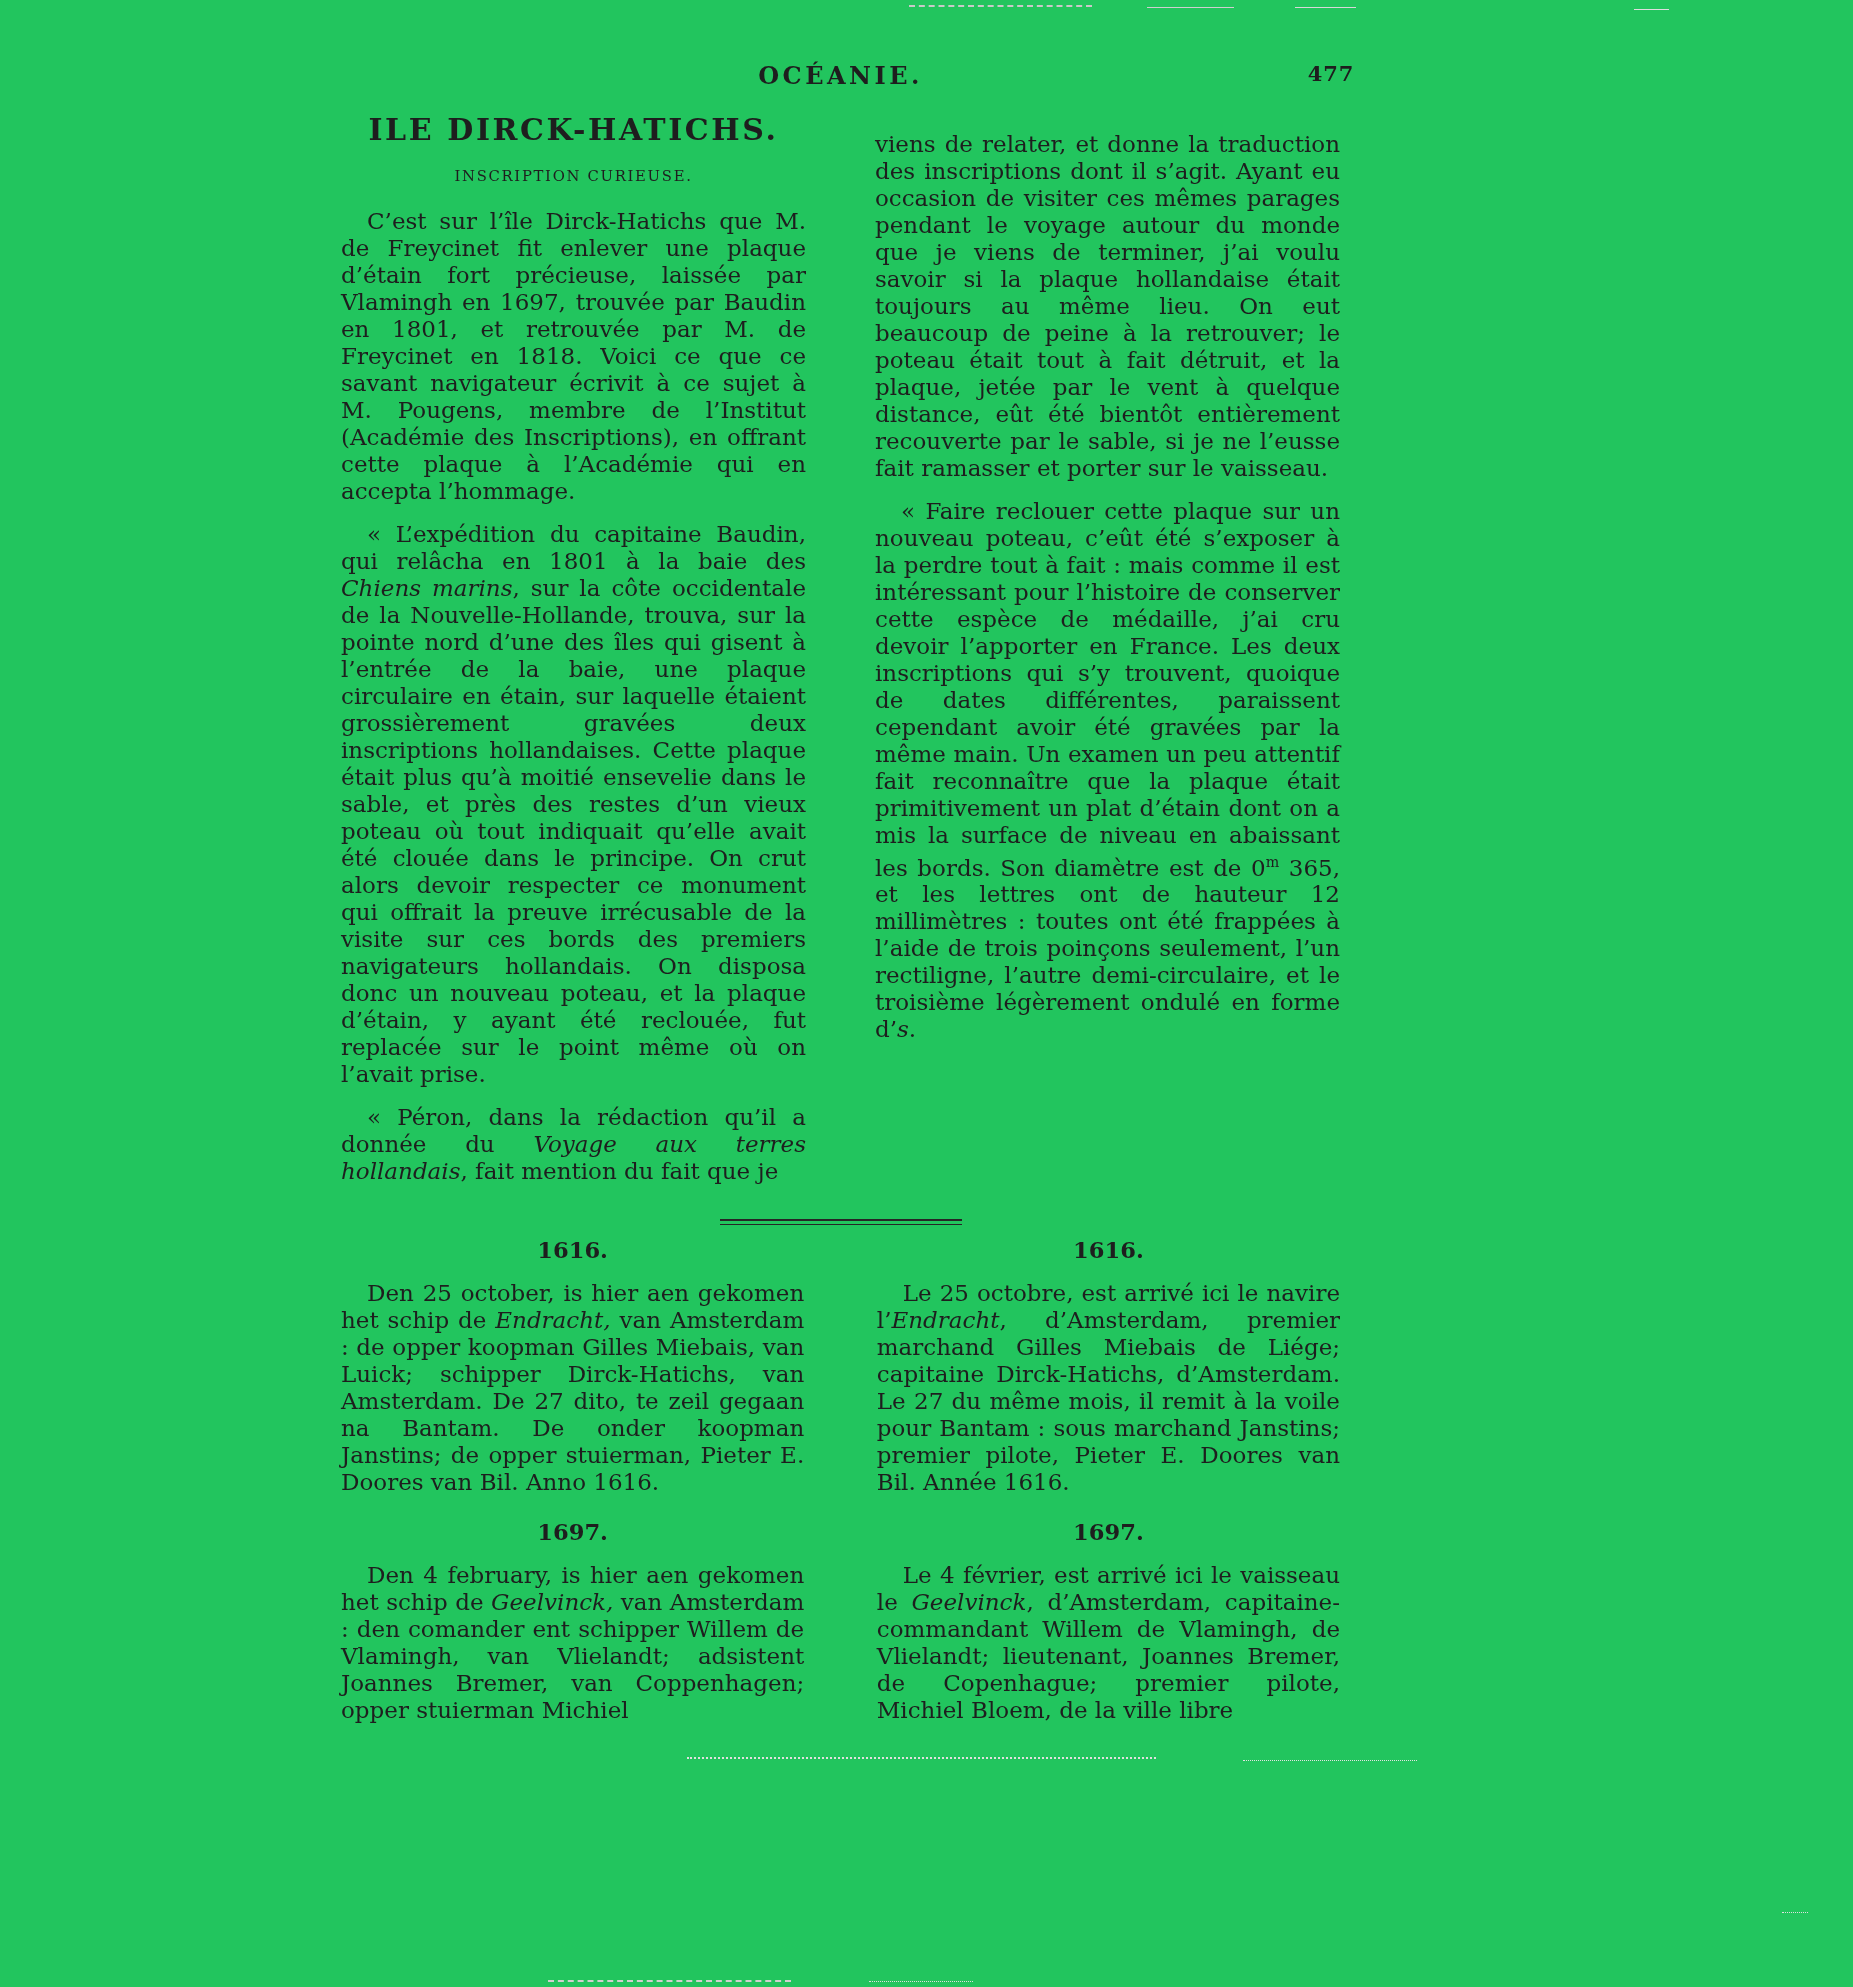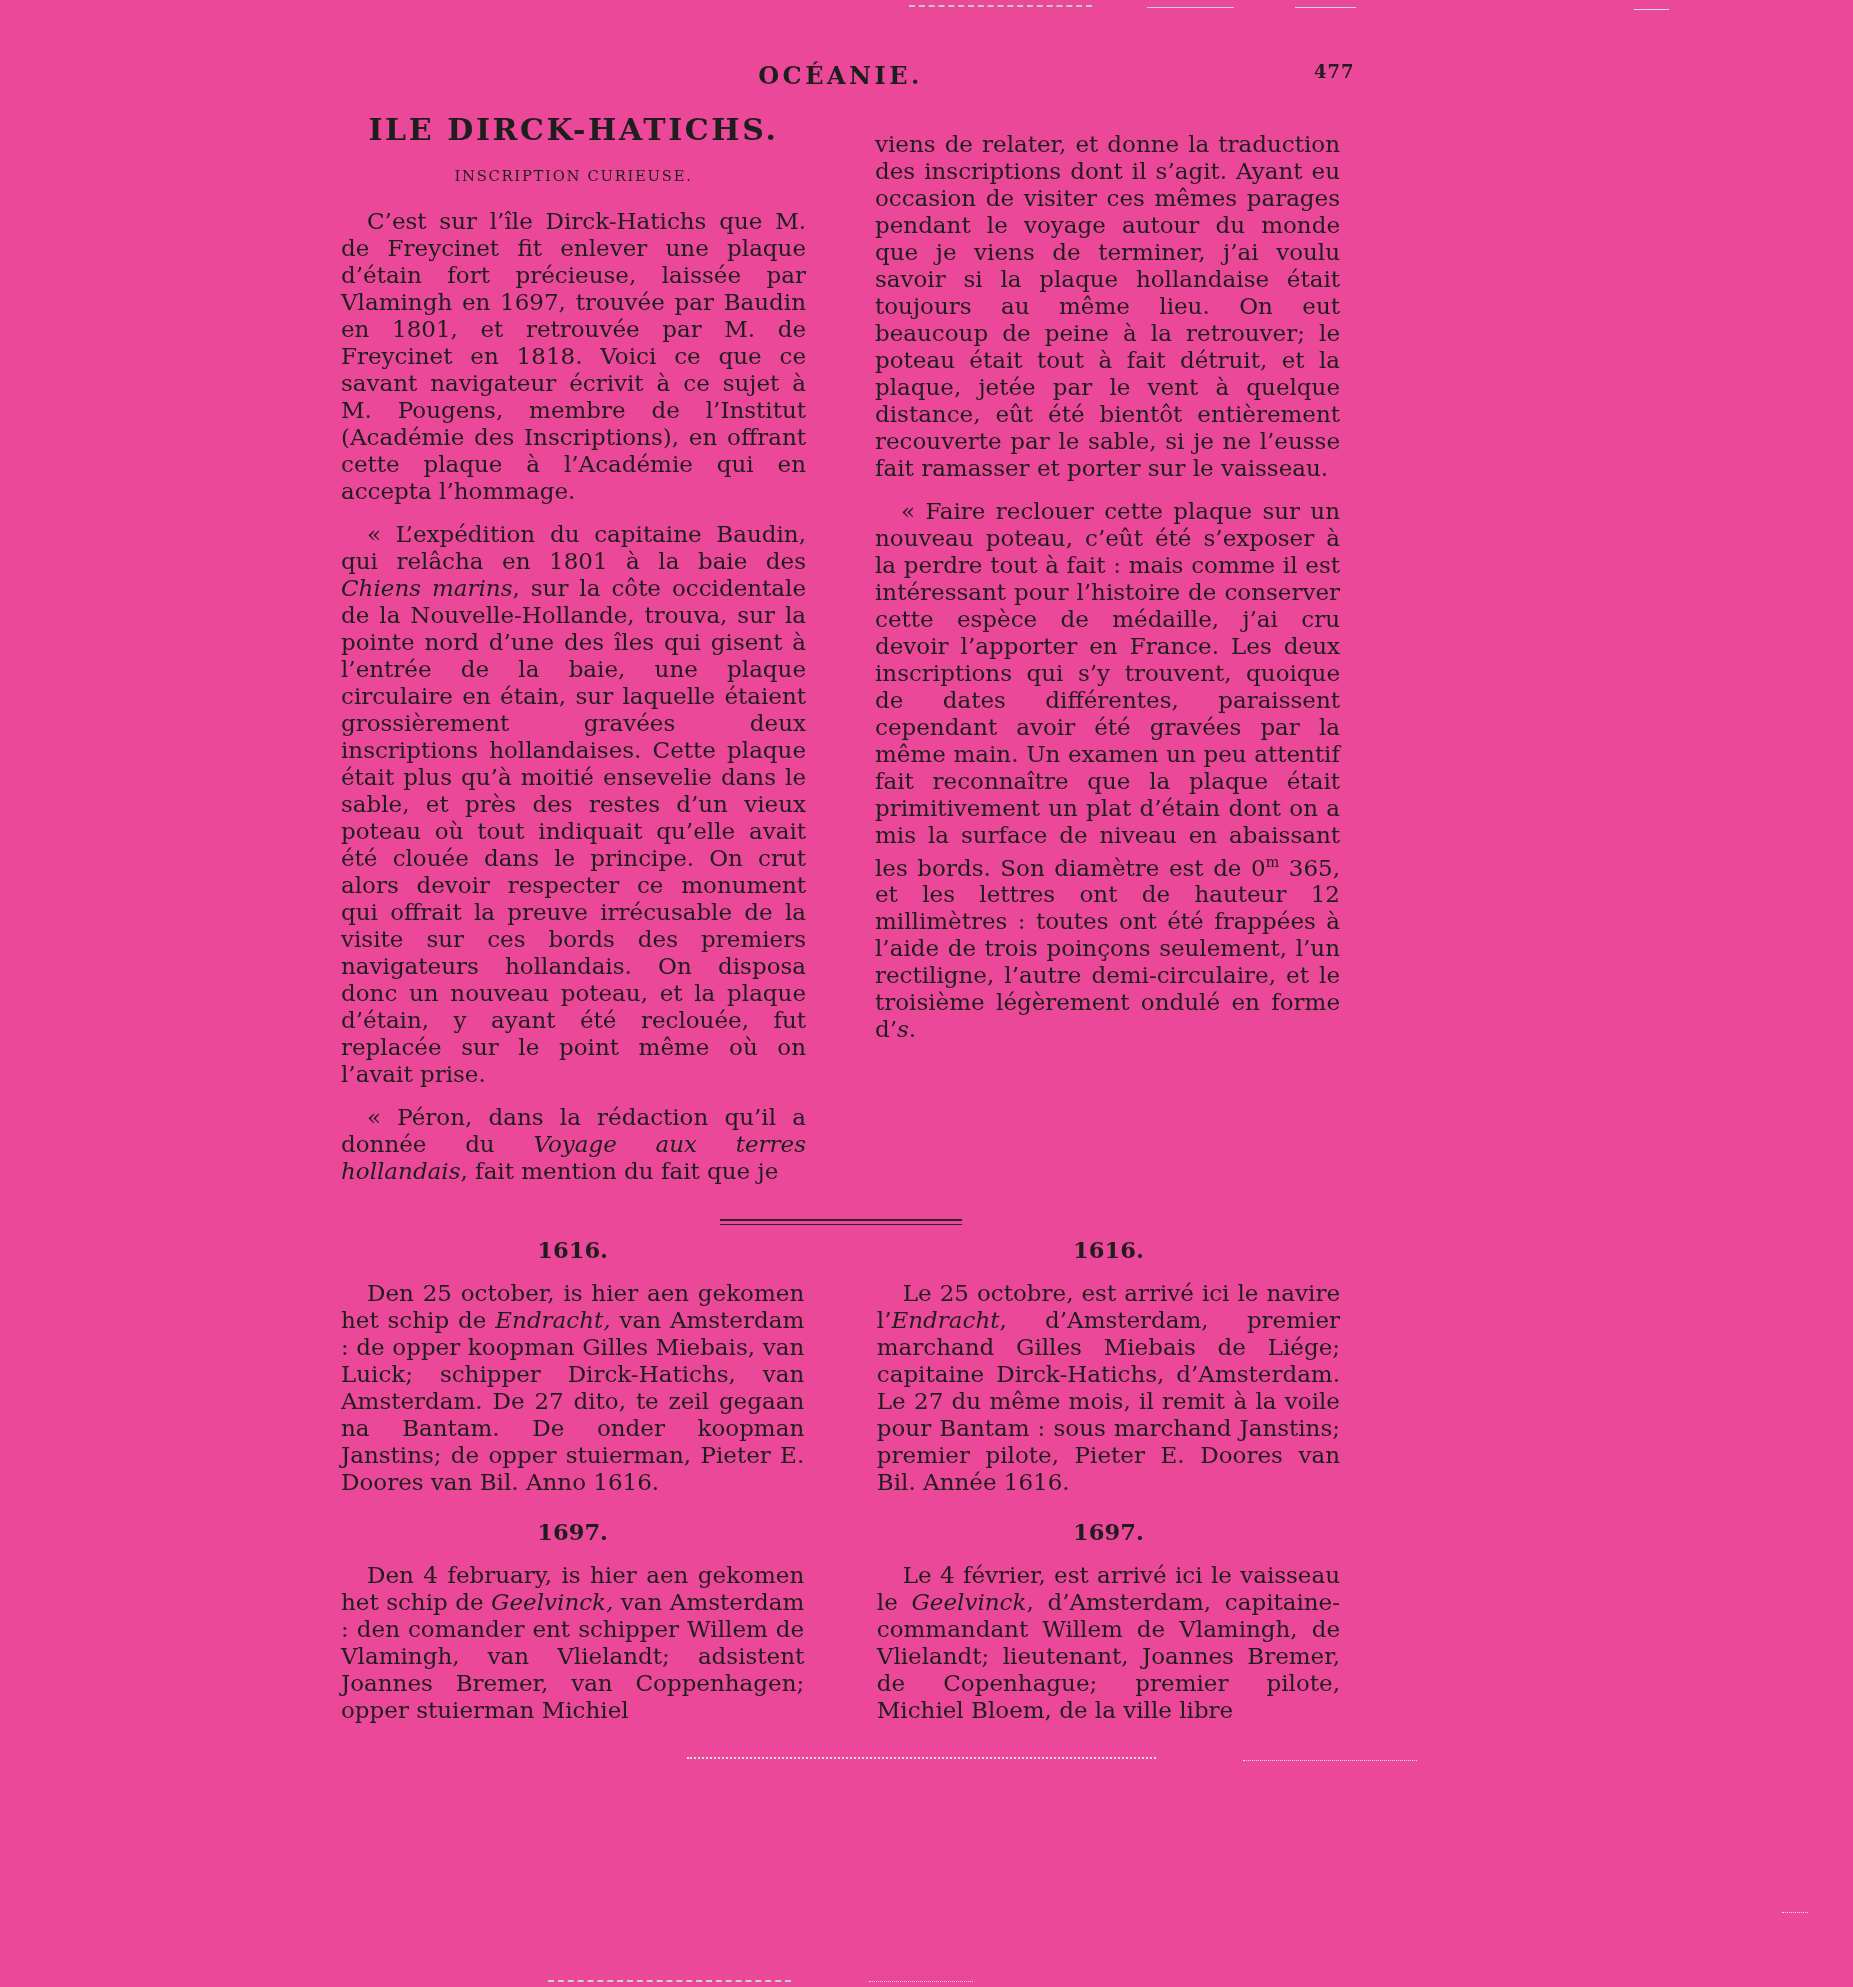--- a/index.html
+++ b/index.html
@@ -4,38 +4,38 @@
 <style>
   html, body { margin: 0; padding: 0; }
   body {
     width: 1854px; height: 1988px;
     background: #ffffff;
     font-family: "DejaVu Serif", "Liberation Serif", serif;
   }
   .page {
     position: relative;
     width: 1854px; height: 1988px;
-    background: #ec4899;
+    background: #22c55e;
     overflow: hidden;
     color: #1e1e1e;
   }
   .content {
     position: absolute;
     left: 325px; top: 61px;
     width: 1031px;
   }
   .page-header { position: relative; height: 38px; }
   .running-title {
     position: absolute; left: 0; right: 0; top: 0;
     text-align: center;
     font-size: 24px; font-weight: bold; letter-spacing: 3.5px;
   }
   .page-number {
     position: absolute; right: 1.7px; top: 0;
-    font-size: 18px; font-weight: bold; letter-spacing: 0.9px;
+    font-size: 21px; font-weight: bold; letter-spacing: 0.9px;
   }
   .top-columns { display: flex; gap: 37px; margin-top: 15.6px; }
   .col {
     flex: 1;
     font-size: 23px; line-height: 27px;
     text-align: justify;
   }
   .article-title {
     font-size: 30px; font-weight: bold; letter-spacing: 2.6px;
     text-align: center; margin: 1.7px 0 19px;

